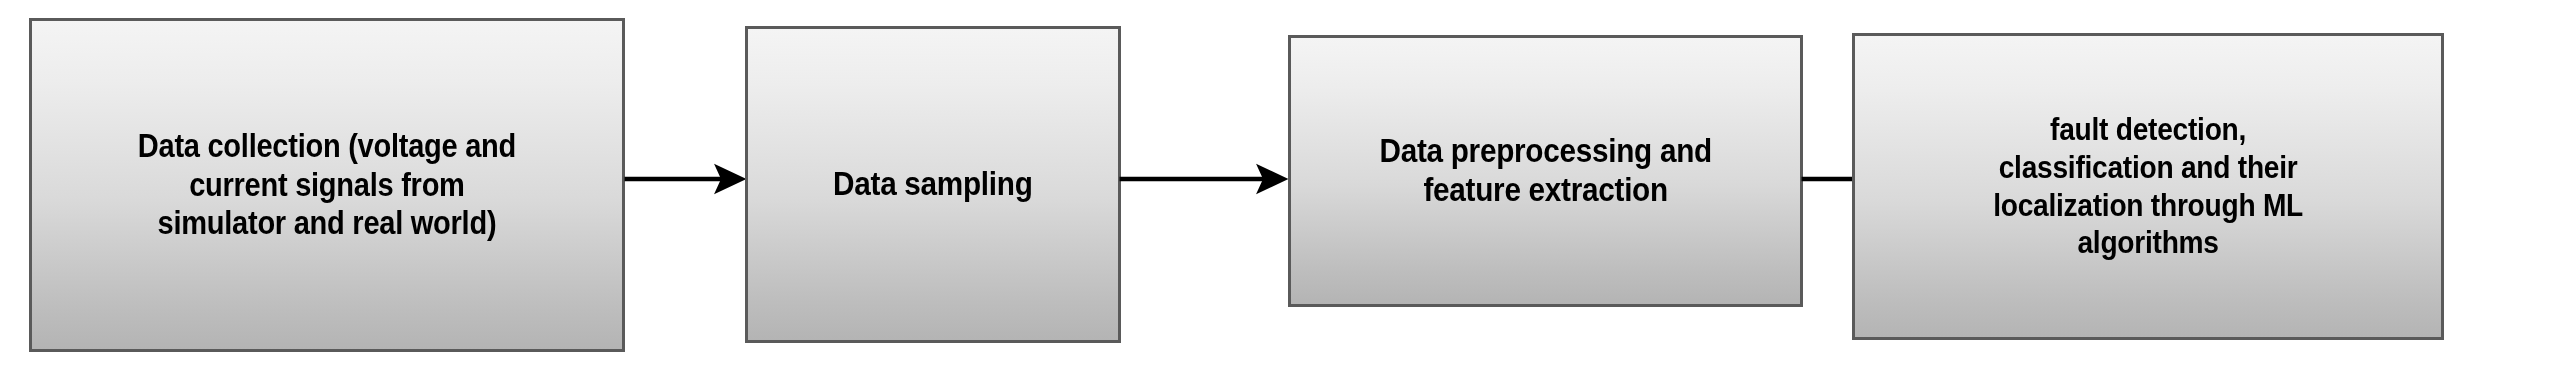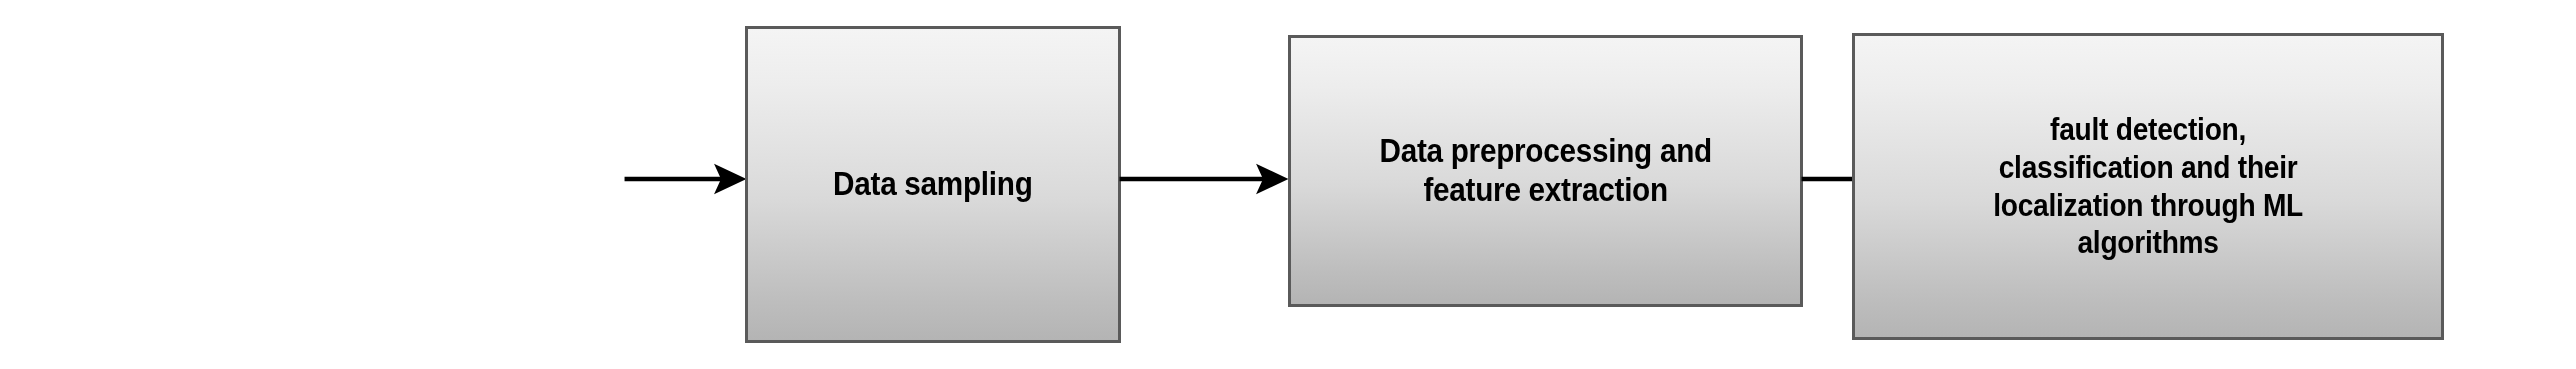--- a/index.html
+++ b/index.html
@@ -72,20 +72,25 @@
 
   #connector-1 { left: 623px;  top: 156px; width: 125px; }
   #connector-2 { left: 1118px; top: 156px; width: 172px; }
   #connector-3 { left: 1800px; top: 156px; width: 158px; }
 </style>
 </head>
 <body>
 
 <div id="canvas">
 
+  <div class="node" id="node-data-collection">
+    <span class="label">Data collection (voltage and
+current signals from
+simulator and real world)</span>
+  </div>
 
   <div class="connector" id="connector-1">
     <svg viewBox="0 0 162 60" preserveAspectRatio="none">
       <line x1="2" y1="30" x2="128" y2="30" stroke="#000000" stroke-width="6"></line>
       <path d="M 160 30 L 118 10 L 127 30 L 118 50 Z" fill="#000000"></path>
     </svg>
   </div>
 
   <div class="node" id="node-data-sampling">
     <span class="label">Data sampling</span>

